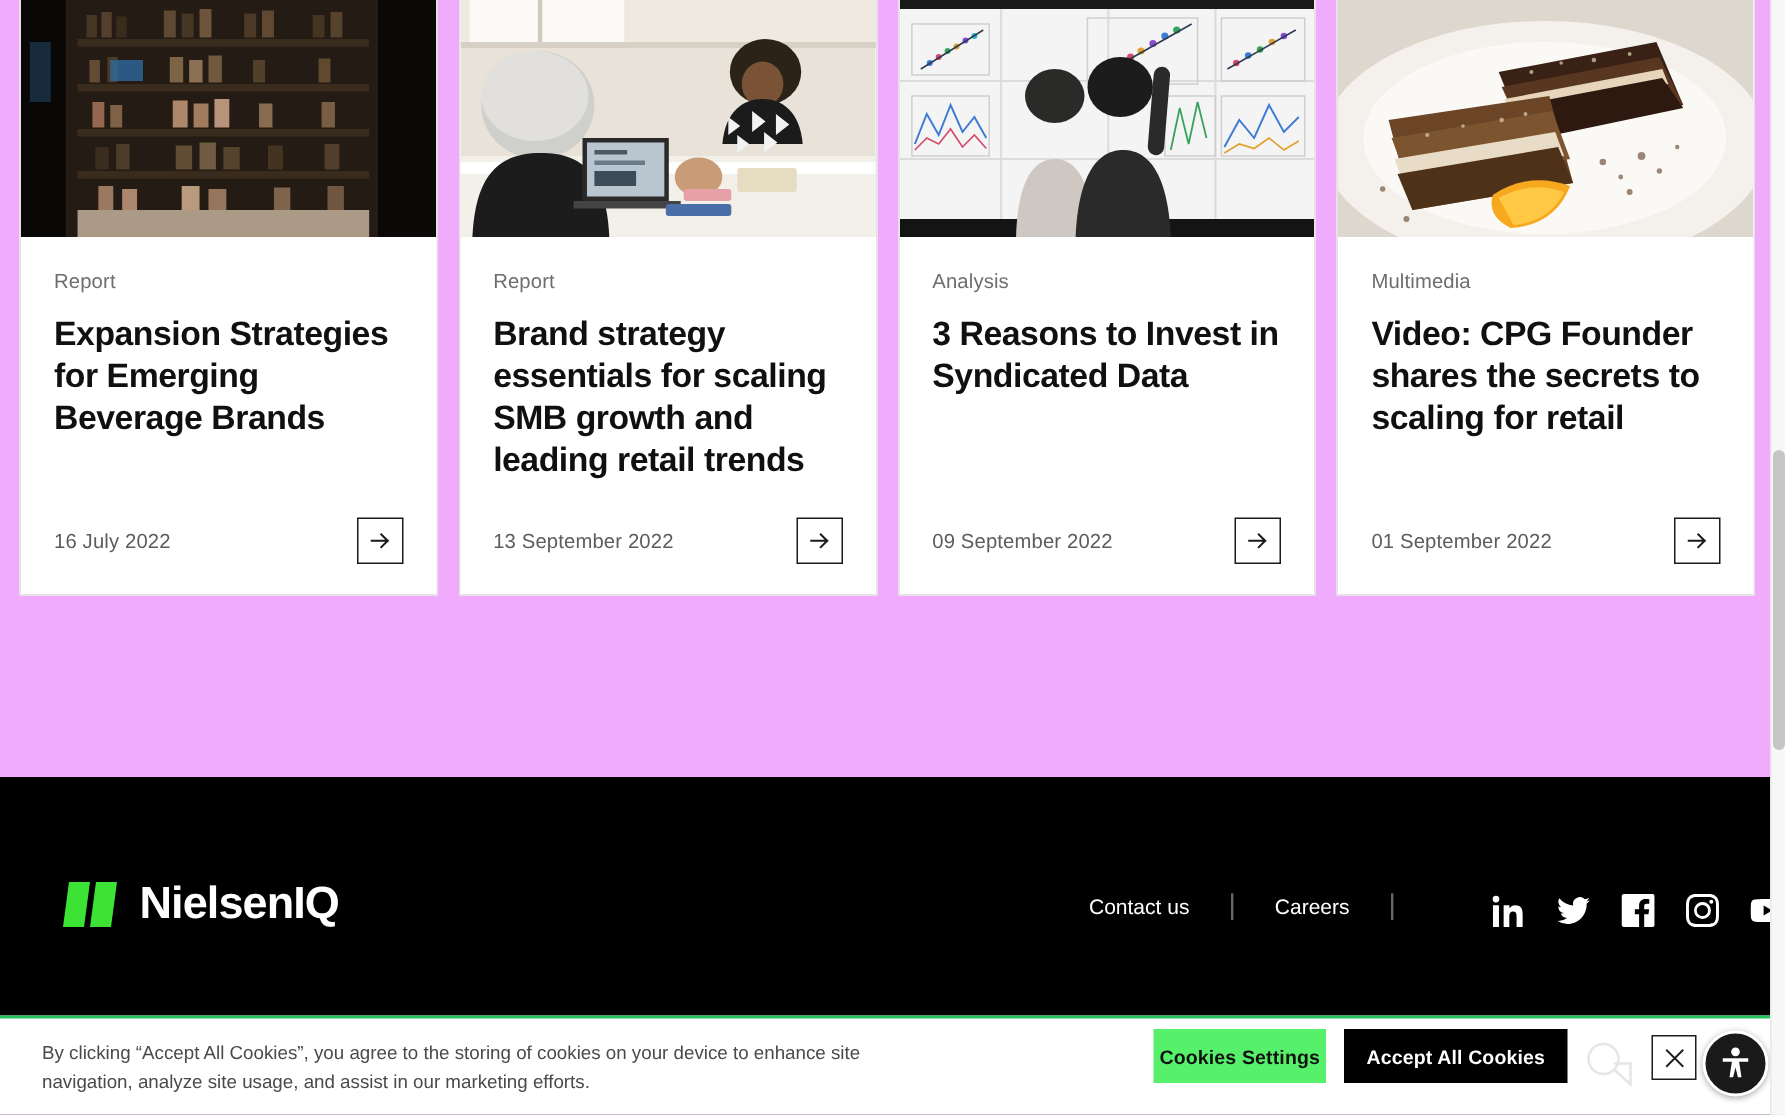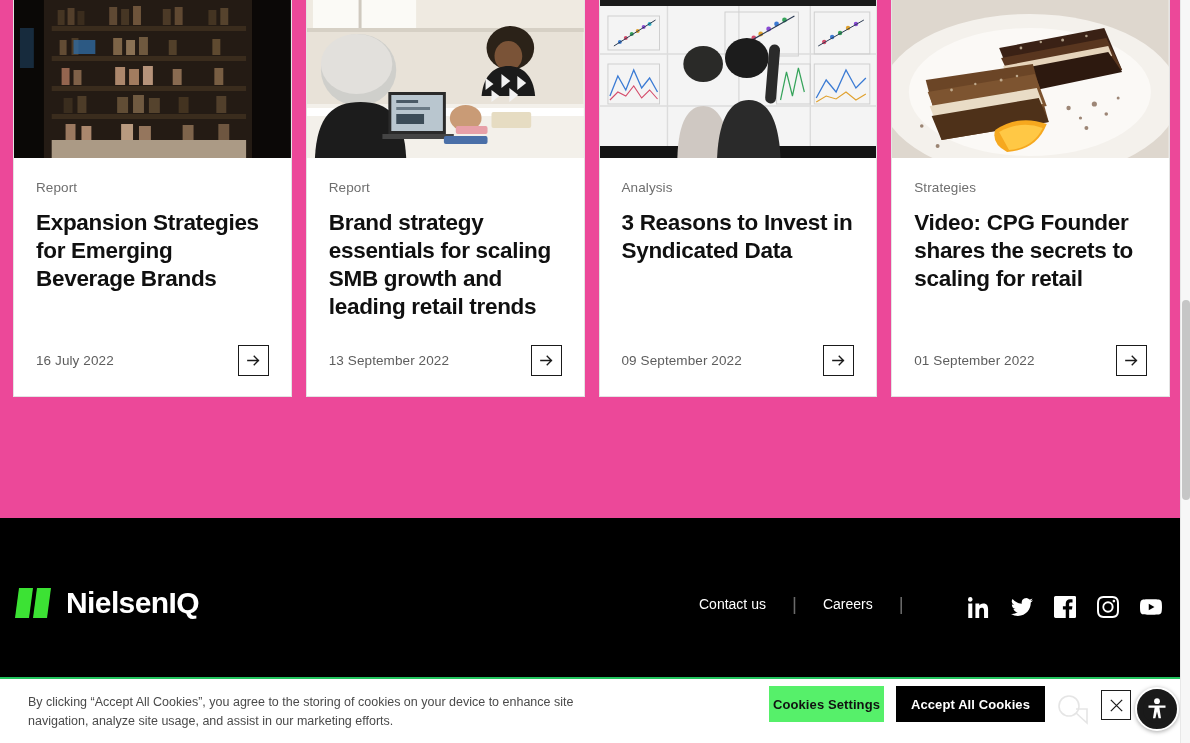--- a/index.html
+++ b/index.html
@@ -5,21 +5,21 @@
   * { box-sizing: border-box; margin: 0; padding: 0; }
   html, body {
     width: 1190px; height: 743px;
     background: #ffffff;
     font-family: "Liberation Sans", sans-serif;
     overflow: hidden;
   }
   #page {
     position: relative;
     width: 1190px; height: 743px;
-    background: #ec4899;
+    background: #f0abfc;
   }
 
   
   .cards {
     position: absolute;
     top: -1px; left: 13px;
     width: 1157px;
     display: flex;
     gap: 14px;
   }
@@ -79,20 +79,21 @@
   }
   .arrow-btn svg { width: 17px; height: 17px; }
 
   
   .footer {
     position: absolute;
     left: 0; top: 518px;
     width: 1180px;
     height: 225px;
     background: #000000;
+    padding-left: 27px;
   }
   .footer-inner {
     position: relative;
     height: 100%;
   }
   .logo {
     position: absolute;
     left: 13px; top: 64px;
     display: flex;
     align-items: center;
@@ -456,21 +457,21 @@
             <circle cx="204" cy="104" r="2.6"></circle>
               <circle cx="216" cy="114" r="1.8"></circle>
             <circle cx="196" cy="128" r="2"></circle>
               <circle cx="228" cy="98" r="1.5"></circle>
             <circle cx="30" cy="126" r="1.8"></circle>
               <circle cx="46" cy="146" r="2"></circle>
           </g>
         </svg>
       </div>
       <div class="card-body">
-        <div class="card-kicker">Strategies</div>
+        <div class="card-kicker">Multimedia</div>
         <div class="card-title">Video: CPG Founder shares the secrets to scaling for retail</div>
       </div>
       <div class="card-foot">
         <span class="card-date">01 September 2022</span>
         <span class="arrow-btn">
           <svg viewBox="0 0 24 24" aria-hidden="true">
             <path d="M4 12h15M13 6l6 6-6 6" fill="none" stroke="#1a1a1a" stroke-width="1.9" stroke-linecap="square"></path>
           </svg>
         </span>
       </div>

